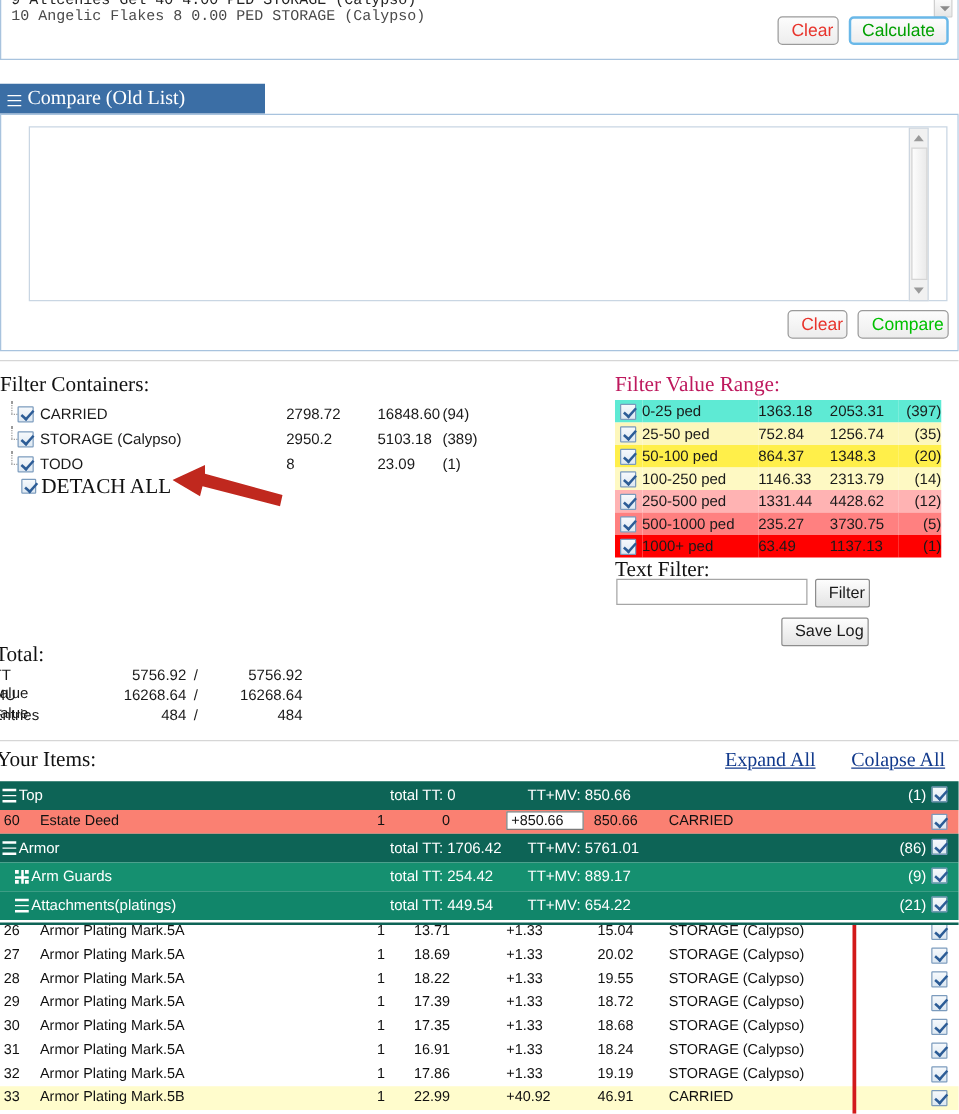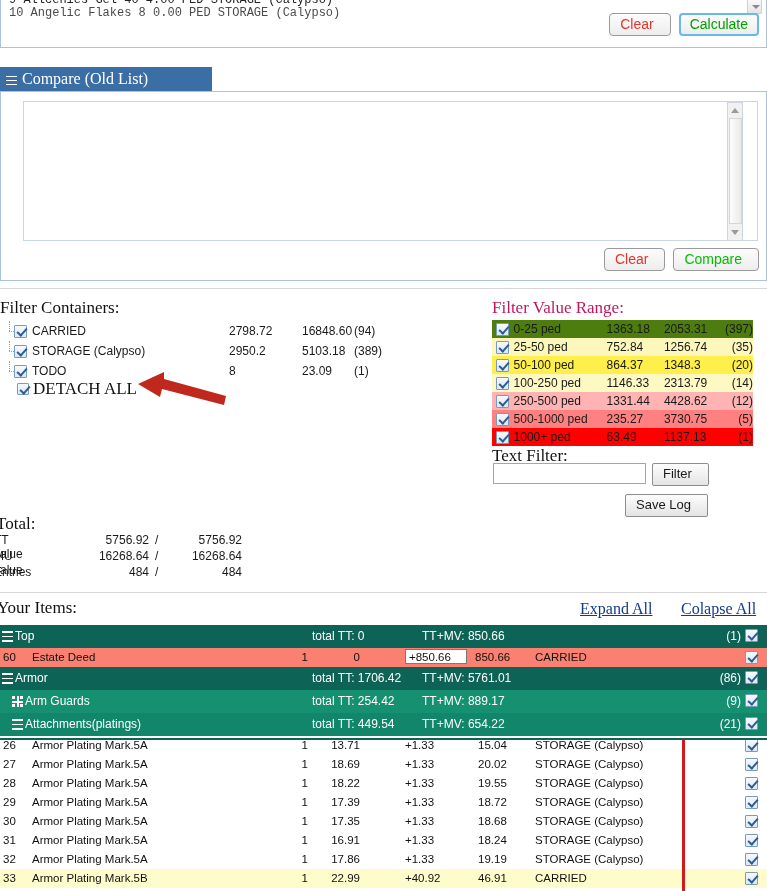--- a/index.html
+++ b/index.html
@@ -34,21 +34,21 @@
   }
   .top-scroll-stub::after {
     content: ""; position: absolute; left: 4px; top: 6px;
     border-left: 4px solid transparent; border-right: 4px solid transparent;
     border-top: 4px solid #8a8a8a;
   }
 
   
   .btn {
     font-family: "Liberation Sans", sans-serif; font-size: 14px;
-    padding: 2px 16px 3px 10px;
+    padding: 2px 3px 3px 10px;
     background: linear-gradient(#fcfcfc, #ededed);
     border: 1px solid #9a9a9a; border-radius: 4px;
     cursor: pointer; line-height: 16px;
   }
   .btn-clear  { color: #e8342c; }
   .btn-calc   { color: #00a000; border: 2px solid #6ab8e8; padding: 1px 9px 2px 9px; }
   .btn-compare{ color: #00c000; }
   .btn-plain  { color: #1a1a1a; font-size: 13px; border: 1px solid #8d8d8d;
                 border-radius: 2px; background: linear-gradient(#fdfdfd,#e4e4e4); }
 
@@ -343,21 +343,21 @@
     <span class="cbx checked"></span>
     <span>DETACH ALL</span>
   </div>
   <svg class="arrow-svg" width="90" height="40">
     <polygon points="0,12 26,0 26,7 88,24 86,33 24,17 22,25" fill="#c0281e"></polygon>
   </svg>
 
   <div class="fvr-title serif">Filter Value Range:</div>
   <table class="fvr-table">
       <tbody id="fvr-body">
-        <tr style="background: #4d7c0f;">
+        <tr style="background: #5eead4;">
           <td class="fvr-cb"><span class="cbx checked"></span></td>
           <td class="fvr-lbl">0-25 ped</td>
           <td class="fvr-v1">1363.18</td>
           <td class="fvr-v2">2053.31</td>
           <td class="fvr-cnt">(397)</td>
         </tr>
         <tr style="background: rgb(253, 247, 187);">
           <td class="fvr-cb"><span class="cbx checked"></span></td>
           <td class="fvr-lbl">25-50 ped</td>
           <td class="fvr-v1">752.84</td>

